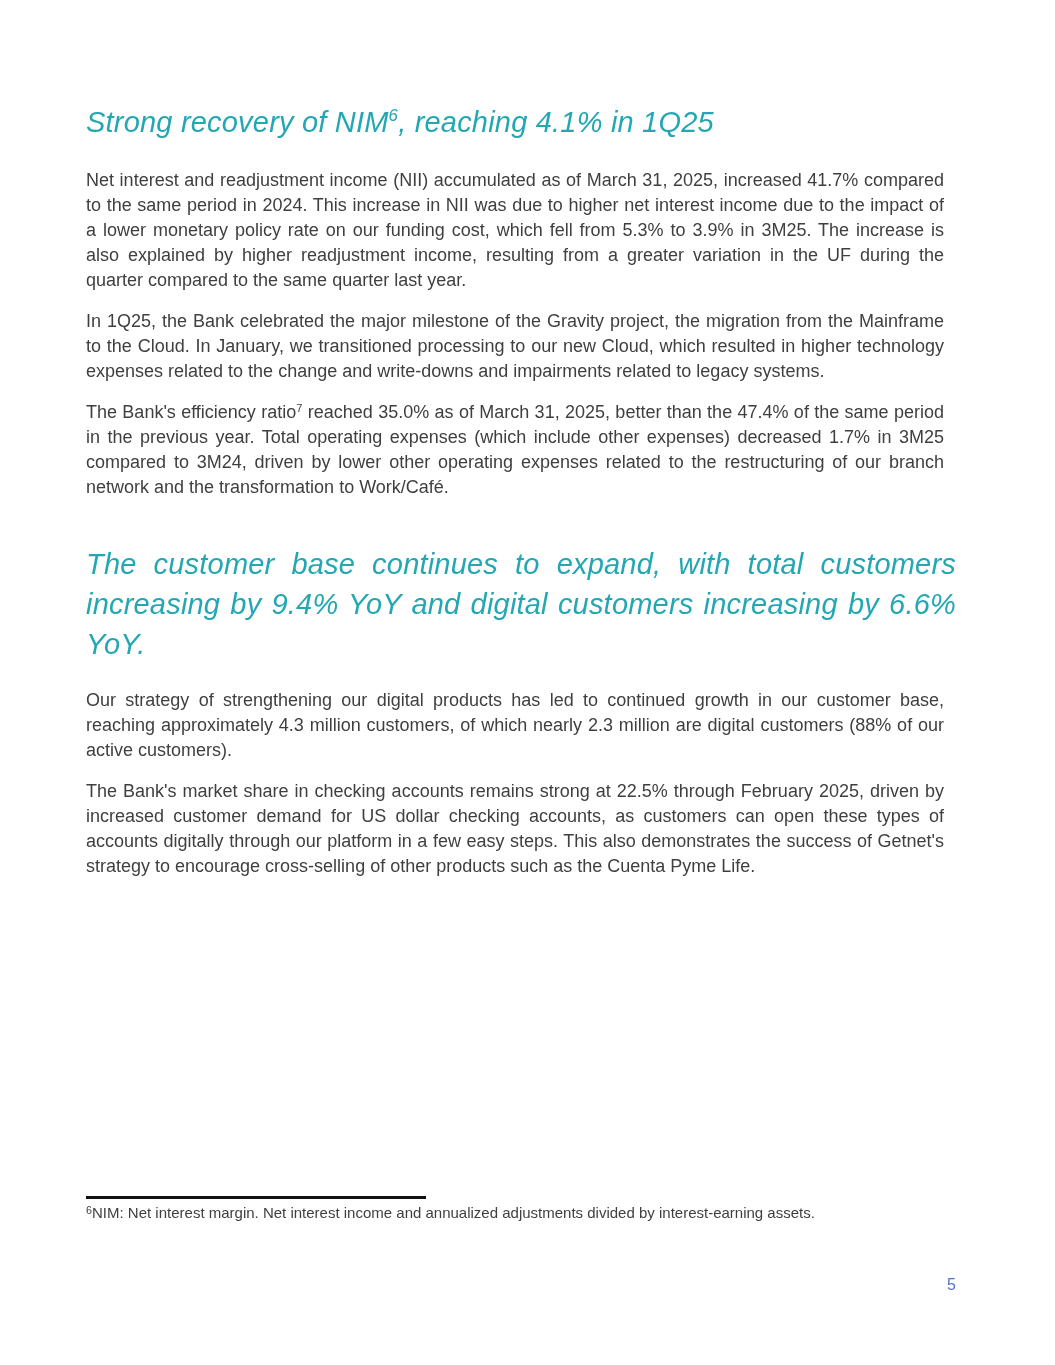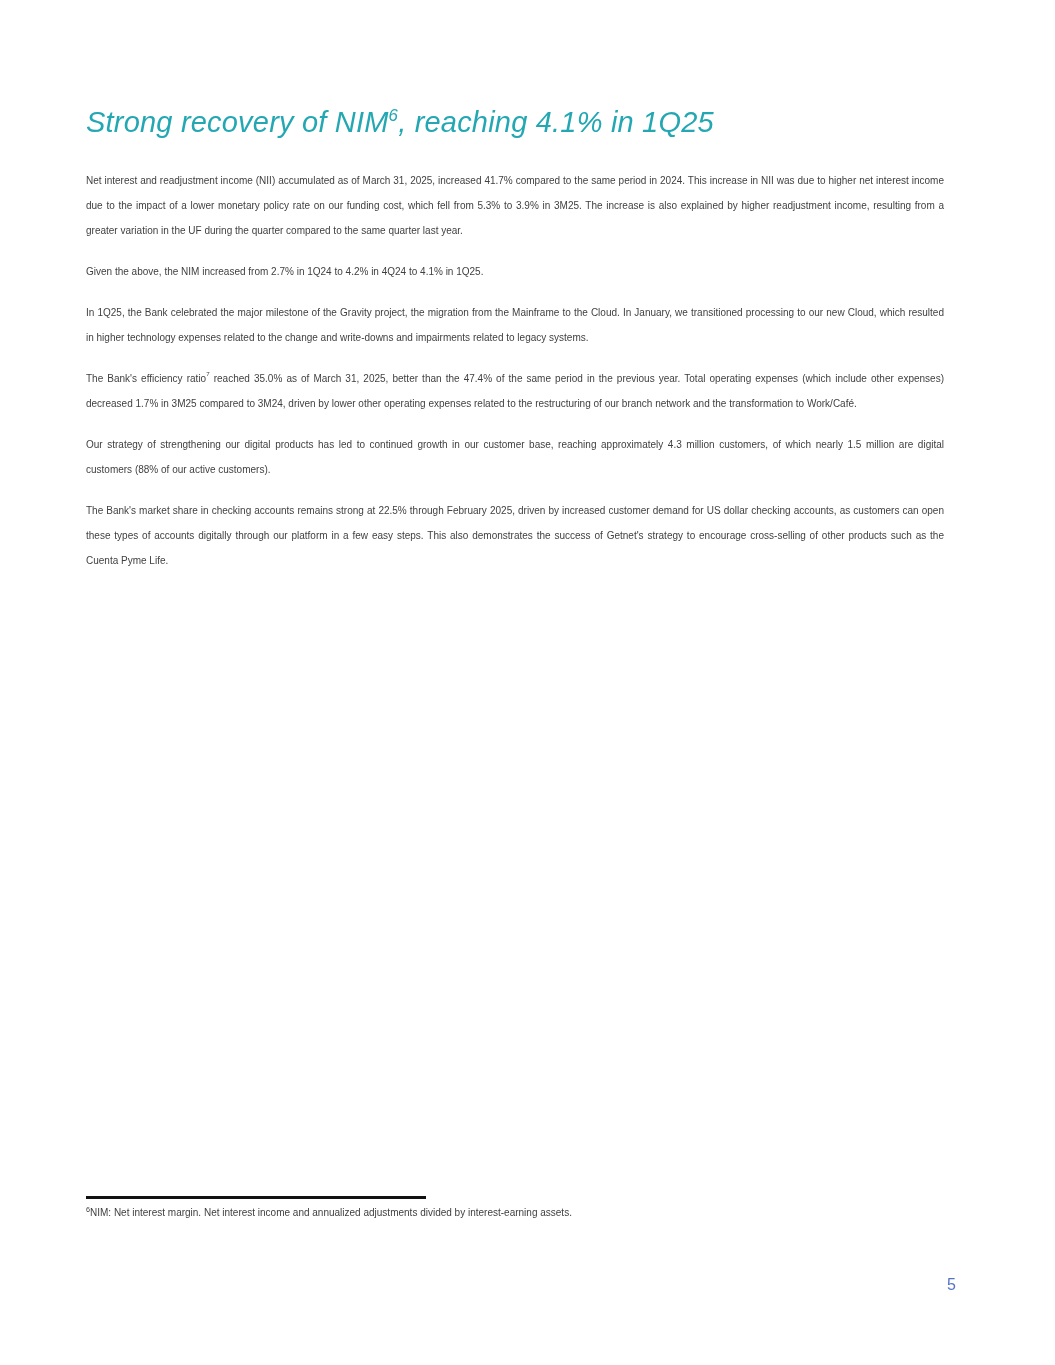--- a/index.html
+++ b/index.html
@@ -32,21 +32,21 @@
     margin-bottom: 24px;
   }
   .heading sup {
     font-size: 58%;
     line-height: 0;
     vertical-align: 11px;
     font-style: italic;
   }
   p.body-par {
     color: #3f3f3f;
-    font-size: 10px;
+    font-size: 18px;
     line-height: 25px;
     text-align: justify;
     margin: 0 12px 16px 0;
   }
   p.body-par sup {
     font-size: 62%;
     line-height: 0;
     vertical-align: 6px;
   }
   .footnotes {
@@ -56,21 +56,21 @@
     top: 1196px;
   }
   .fn-rule {
     border: none;
     border-top: 3px solid #111111;
     width: 340px;
     margin: 0 0 5px 0;
   }
   p.footnote {
     color: #3f3f3f;
-    font-size: 10px;
+    font-size: 15px;
     line-height: 18px;
     text-align: justify;
     margin: 0;
   }
   p.footnote sup {
     font-size: 72%;
     line-height: 0;
     vertical-align: 4px;
   }
   .page-number {
@@ -82,28 +82,28 @@
   }
 </style>
 </head>
 <body>
 
 <div class="page">
 
   <h1 class="heading"><span>Strong recovery of NIM</span><sup>6</sup><span>, reaching 4.1% in 1Q25</span></h1>
 
   <p class="body-par">Net interest and readjustment income (NII) accumulated as of March 31, 2025, increased 41.7% compared to the same period in 2024. This increase in NII was due to higher net interest income due to the impact of a lower monetary policy rate on our funding cost, which fell from 5.3% to 3.9% in 3M25. The increase is also explained by higher readjustment income, resulting from a greater variation in the UF during the quarter compared to the same quarter last year.</p>
-  <p class="body-par">Given the above, the NIM increased from 2.7% in 1Q24 to 4.2% in 4Q24 to 4.1% in 1Q25.</p>
 
 
   <p class="body-par">In 1Q25, the Bank celebrated the major milestone of the Gravity project, the migration from the Mainframe to the Cloud. In January, we transitioned processing to our new Cloud, which resulted in higher technology expenses related to the change and write-downs and impairments related to legacy systems.</p>
   <p class="body-par"><span>The Bank's efficiency ratio</span><sup>7</sup><span> reached 35.0% as of March 31, 2025, better than the 47.4% of the same period in the previous year. Total operating expenses (which include other expenses) decreased 1.7% in 3M25 compared to 3M24, driven by lower other operating expenses related to the restructuring of our branch network and the transformation to Work/Café.</span></p>
 
+  <h1 class="heading spaced">The customer base continues to expand, with total customers increasing by 9.4% YoY and digital customers increasing by 6.6% YoY.</h1>
 
-  <p class="body-par">Our strategy of strengthening our digital products has led to continued growth in our customer base, reaching approximately 4.3 million customers, of which nearly 1.5 million are digital customers (88% of our active customers).</p>
+  <p class="body-par">Our strategy of strengthening our digital products has led to continued growth in our customer base, reaching approximately 4.3 million customers, of which nearly 2.3 million are digital customers (88% of our active customers).</p>
   <p class="body-par">The Bank's market share in checking accounts remains strong at 22.5% through February 2025, driven by increased customer demand for US dollar checking accounts, as customers can open these types of accounts digitally through our platform in a few easy steps. This also demonstrates the success of Getnet's strategy to encourage cross-selling of other products such as the Cuenta Pyme Life.</p>
 
   <div class="footnotes">
     <hr class="fn-rule">
     <p class="footnote"><sup>6</sup><span>NIM: Net interest margin. Net interest income and annualized adjustments divided by interest-earning assets.</span></p>
   </div>
 
   <div class="page-number">5</div>
 
 </div>

